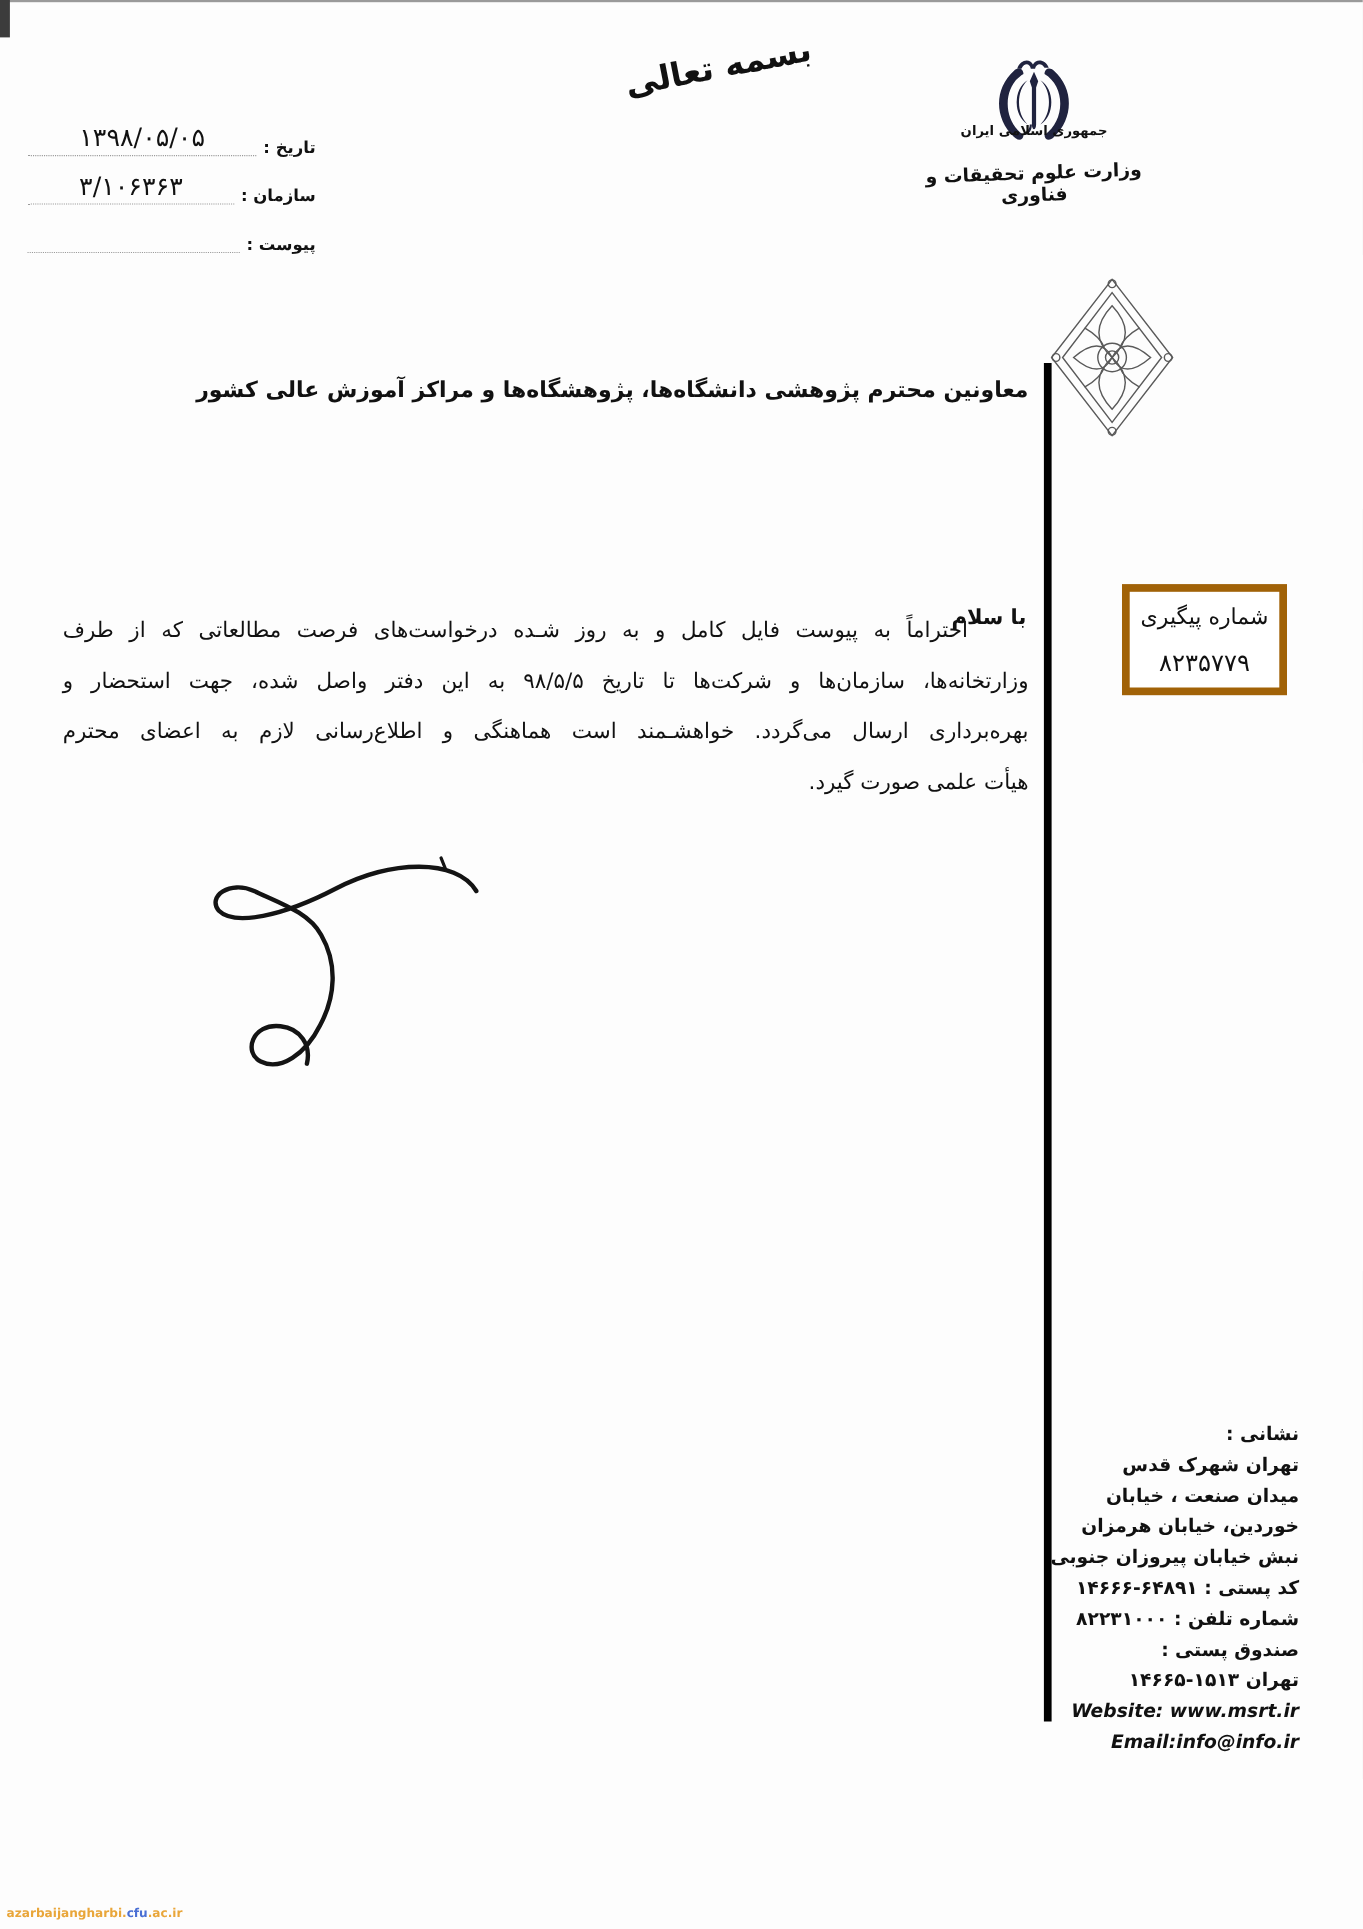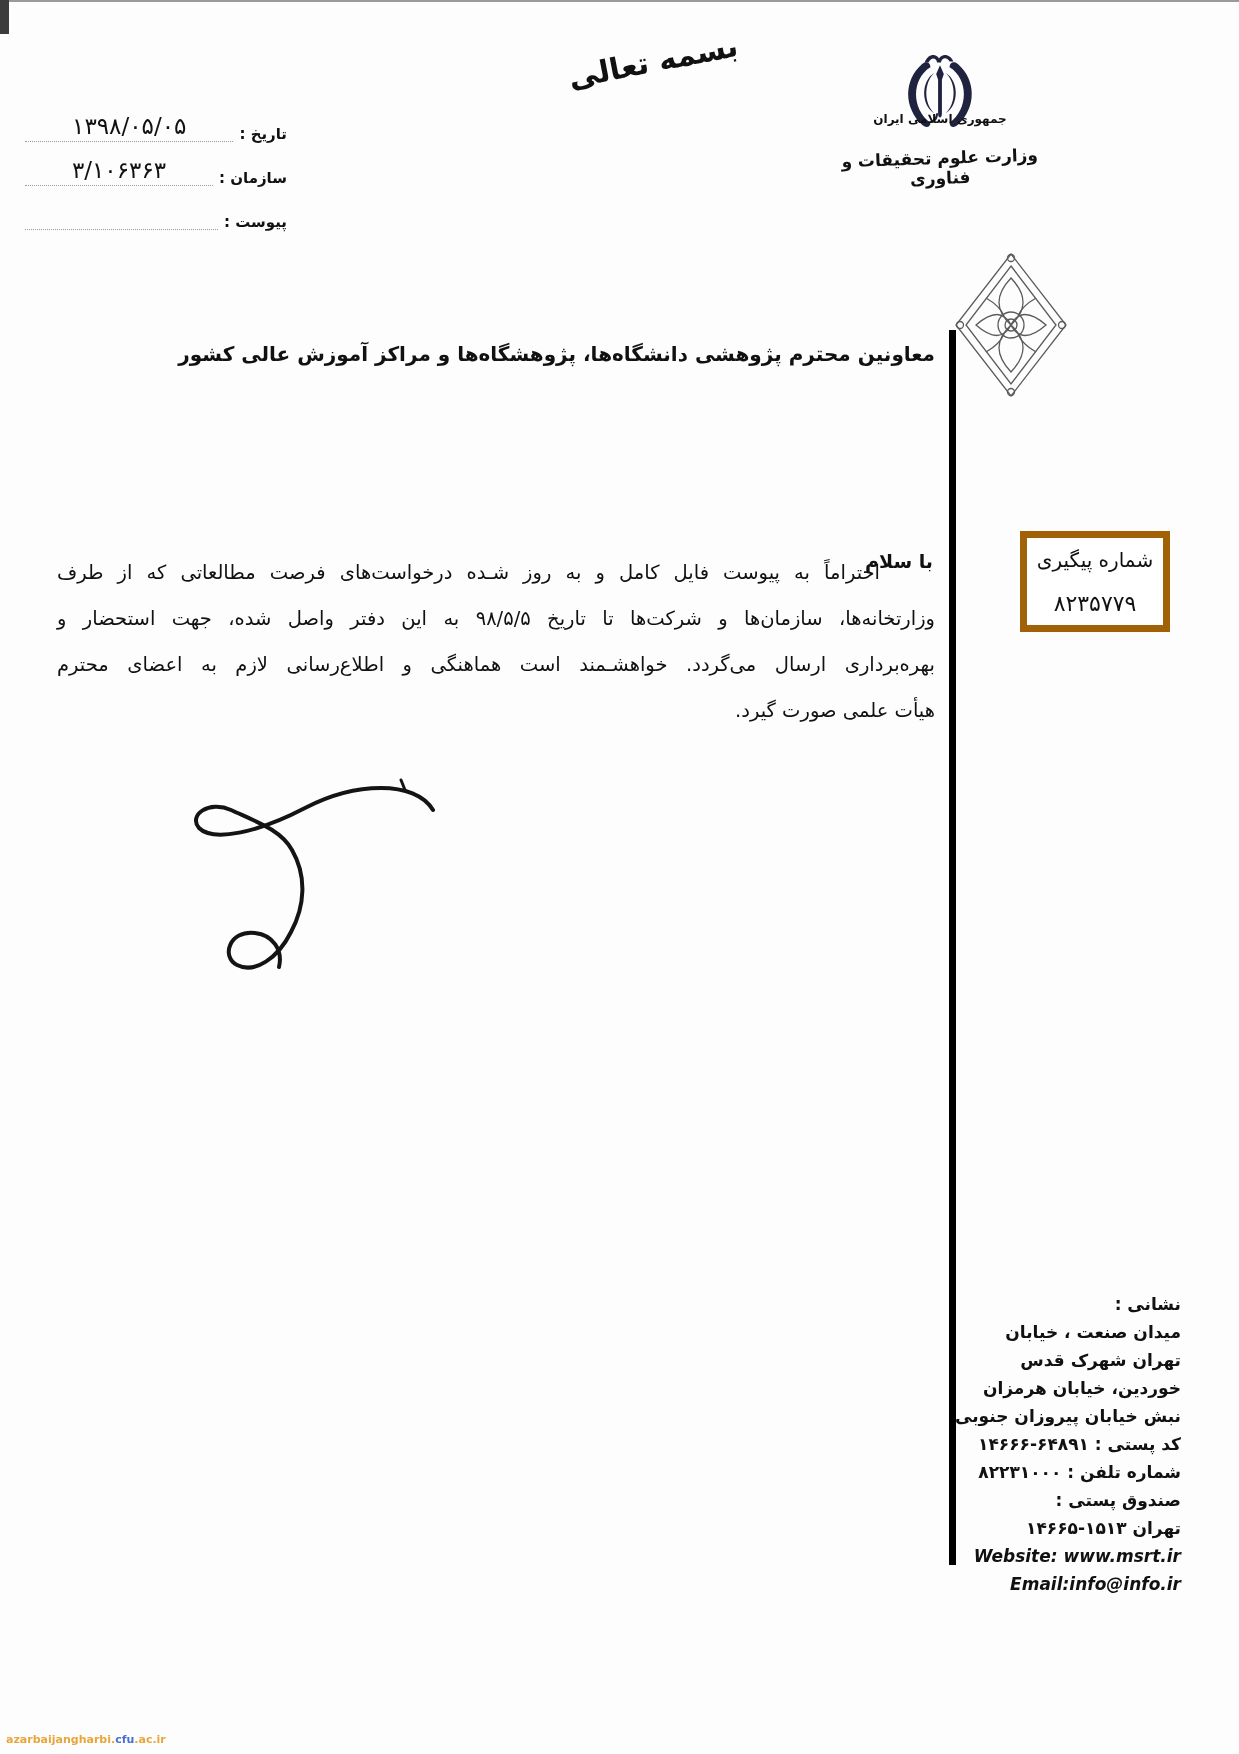--- a/index.html
+++ b/index.html
@@ -148,22 +148,22 @@
   <div class="signature-svg">
     <svg viewBox="0 0 310 235" aria-hidden="true">
       <path d="M268 42 C250 12,190 14,140 40 C92 65,48 74,34 60 C23 47,44 32,66 42 C92 54,116 62,127 82 C142 108,140 138,126 164 C113 190,90 206,72 197 C56 189,64 162,90 165 C108 167,118 182,114 199" stroke="#141414" stroke-width="4" fill="none" stroke-linecap="round"></path>
       <path d="M236 12 L240 22" stroke="#141414" stroke-width="3" stroke-linecap="round"></path>
     </svg>
   </div>
 
 
   <div class="footer">
     <div class="f-line">نشانی :</div>
+    <div class="f-line">تهران شهرک قدس</div>
     <div class="f-line">میدان صنعت ، خیابان</div>
-    <div class="f-line">تهران شهرک قدس</div>
     <div class="f-line">خوردین، خیابان هرمزان</div>
     <div class="f-line">نبش خیابان پیروزان جنوبی</div>
     <div class="f-line">
       <span>کد پستی :</span>
       <span class="num-ltr">۱۴۶۶۶-۶۴۸۹۱</span>
     </div>
     <div class="f-line">
       <span>شماره تلفن :</span>
       <span class="num-ltr">۸۲۲۳۱۰۰۰</span>
     </div>

